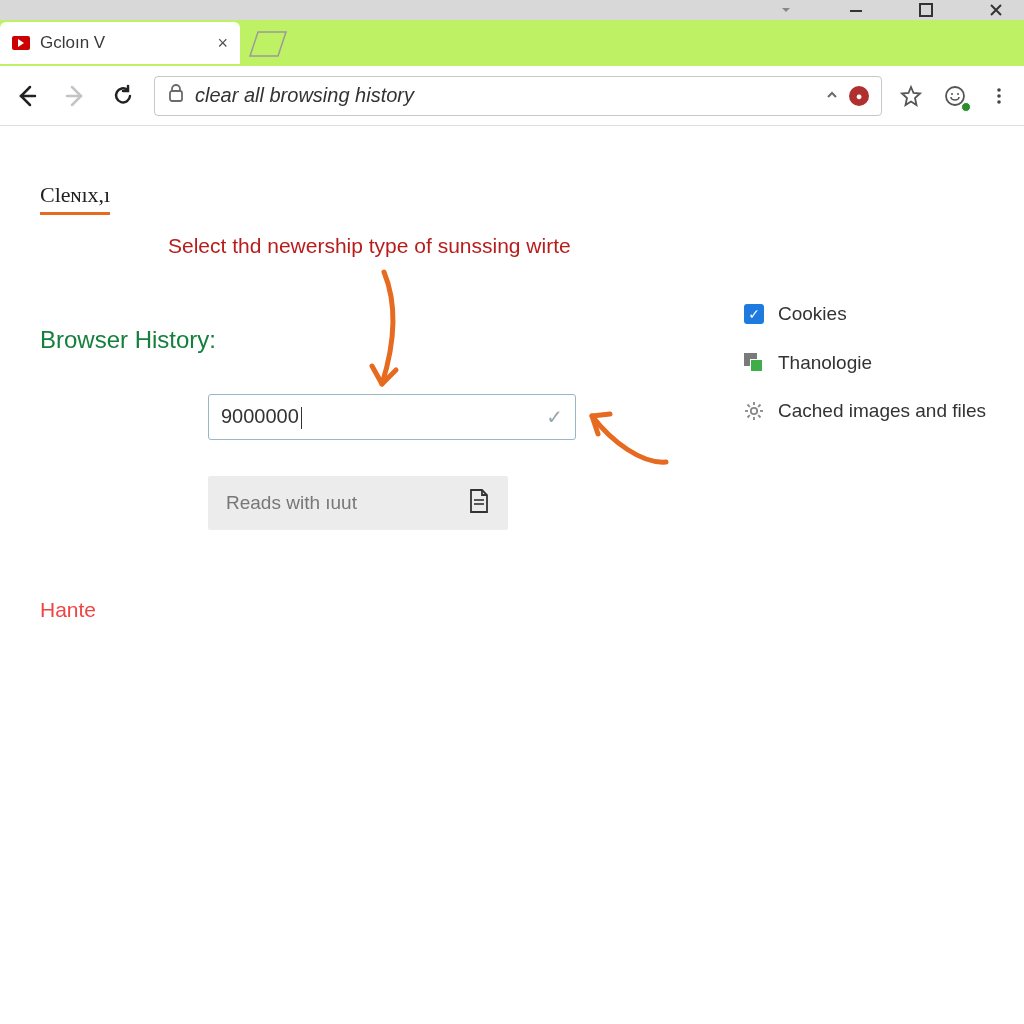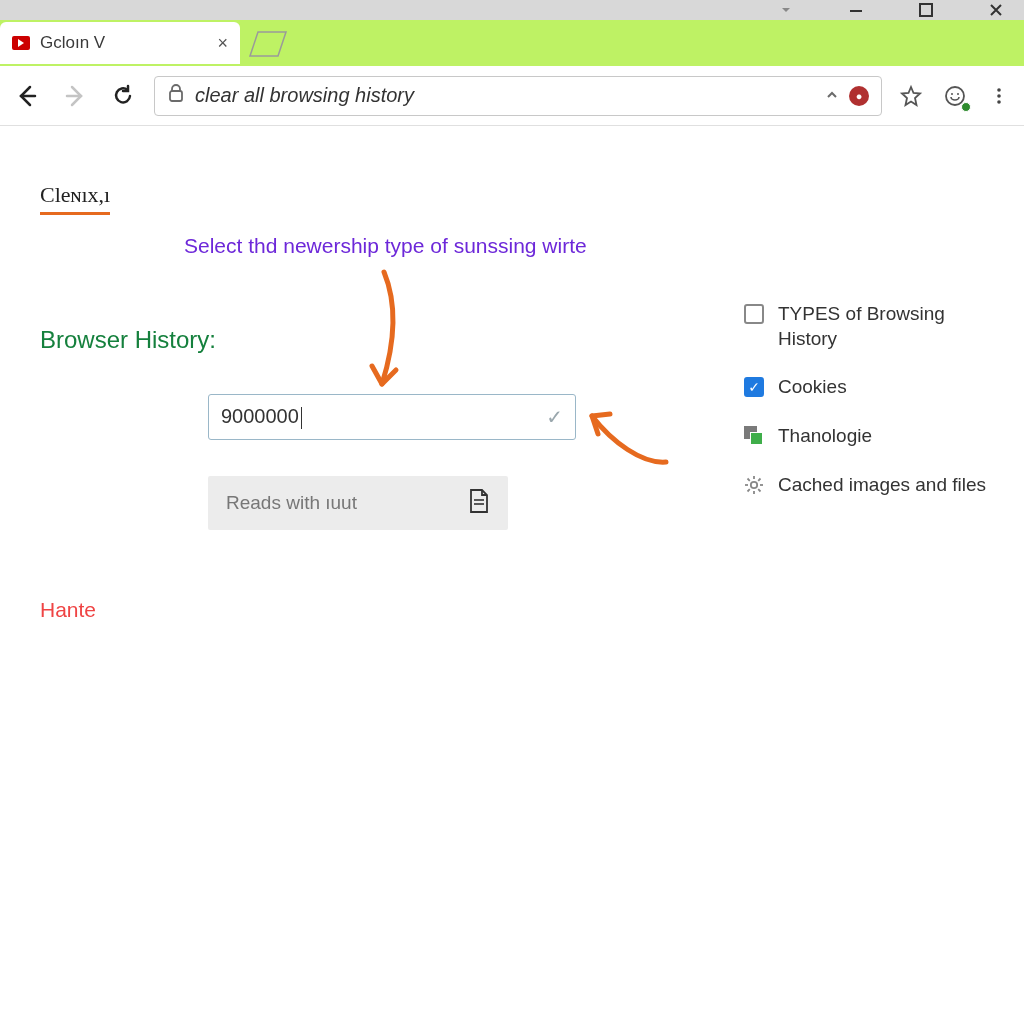--- a/index.html
+++ b/index.html
@@ -119,23 +119,22 @@
     font-size:22px; color:#222;
     display:inline-block;
     border-bottom: 3px solid #e66a1f;
     padding-bottom: 4px;
     font-family: Liberation Serif, serif;
   }
   .annotation {
     position:absolute;
     left: 168px;
     top: 108px;
-    color:#6d28d9;
+    color:#b91c1c;
     font-size:21px;
-    margin-left:16px;
   }
   .section-label {
     position:absolute;
     left: 40px;
     top: 200px;
     font-size:24px;
     color:#15803d;
   }
   .text-input {
     position:absolute;
@@ -341,24 +340,20 @@
           <line x1="6" y1="12" x2="16" y2="12" stroke="#333" stroke-width="1.6"></line>
           <line x1="6" y1="16" x2="16" y2="16" stroke="#333" stroke-width="1.6"></line>
         </svg>
     </span>
   </div>
 
   <a class="link">Hante</a>
 
   
   <div class="options">
-    <div class="opt">
-      <span class="box"></span>
-      <span>TYPES of Browsing History</span>
-    </div>
     <div class="opt">
       <span class="box checked">✓</span>
       <span>Cookies</span>
     </div>
     <div class="opt">
       <span class="ticon">
         <span class="sq1"></span>
           <span class="sq2"></span>
       </span>
       <span>Thanologie</span>

